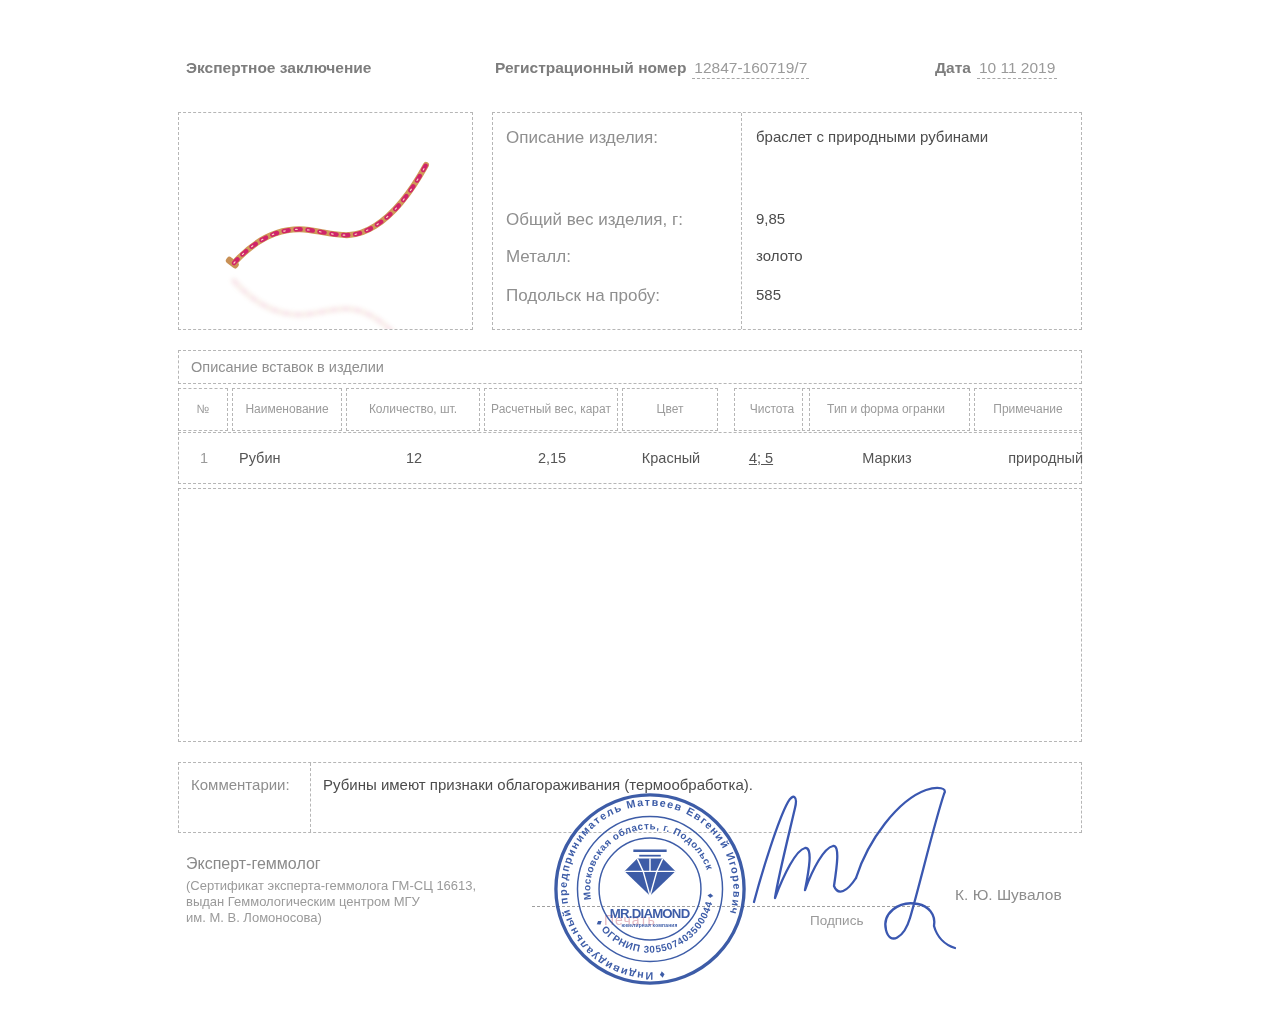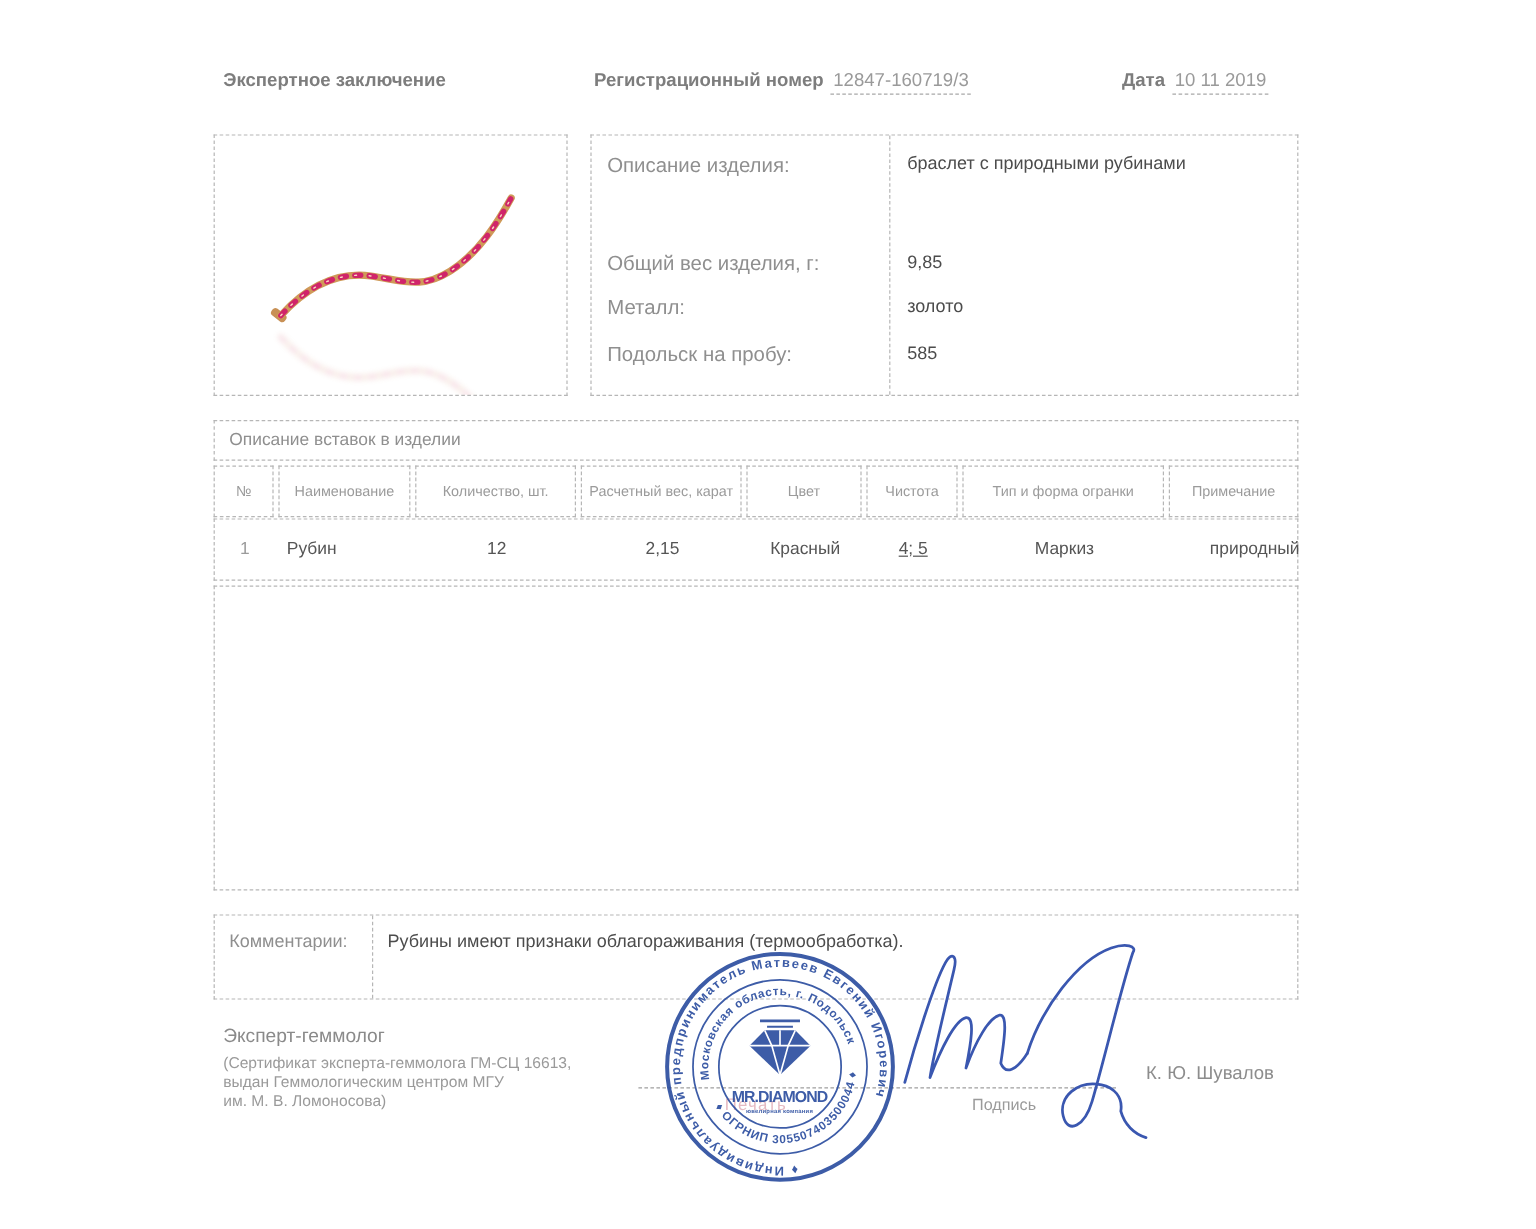--- a/index.html
+++ b/index.html
@@ -26,21 +26,21 @@
   .stamp-ph{color:rgba(208,128,142,0.55);font-size:14px;letter-spacing:1px;}
   svg text{font-family:"Liberation Sans",sans-serif;}
 </style>
 </head>
 <body>
 
 <div class="page">
 
   <div class="abs blabel" style="left:186px;top:59px;">Экспертное заключение</div>
   <div class="abs" style="left:495px;top:59px;white-space:nowrap;">
-    <span class="blabel">Регистрационный номер</span><span class="uval">12847-160719/3</span>
+    <span class="blabel">Регистрационный номер</span><span class="uval">12847-160719/7</span>
   </div>
   <div class="abs" style="left:935px;top:59px;white-space:nowrap;">
     <span class="blabel">Дата</span><span class="uval">10 11 2019</span>
   </div>
 
   <div class="abs dashed" style="left:178px;top:112px;width:295px;height:218px;">
     <svg width="293" height="216" viewBox="0 0 293 216">
       <defs>
         <filter id="blur1">
             <feGaussianBlur stdDeviation="2.2"></feGaussianBlur>
@@ -77,21 +77,21 @@
   <div class="abs dashed" style="left:178px;top:350px;width:904px;height:34px;">
     <div class="sec-title">Описание вставок в изделии</div>
   </div>
 
   <div class="abs" style="left:178px;top:388px;width:904px;height:43px;">
       <div class="hcell" style="left: 0px; width: 50px;">№</div>
       <div class="hcell" style="left: 54px; width: 110px;">Наименование</div>
       <div class="hcell" style="left: 168px; width: 134px;">Количество, шт.</div>
       <div class="hcell" style="left: 306px; width: 134px;">Расчетный вес, карат</div>
       <div class="hcell" style="left: 444px; width: 96px;">Цвет</div>
-      <div class="hcell" style="left: 544px; width: 76px;">Чистота</div>
+      <div class="hcell" style="left: 556px; width: 76px;">Чистота</div>
       <div class="hcell" style="left: 624px; width: 168px;">Тип и форма огранки</div>
       <div class="hcell" style="left: 796px; width: 108px;">Примечание</div>
     </div>
 
   <div class="abs dashed" style="left:178px;top:432px;width:904px;height:52px;">
     <div class="abs" style="left:0;top:0;width:902px;height:50px;">
         <div class="dcell" style="left: 0px; width: 50px; text-align: center; color: rgb(155, 155, 155);">1</div>
         <div class="dcell" style="left: 54px; width: 110px; text-align: left; padding-left: 6px;">Рубин</div>
         <div class="dcell" style="left: 168px; width: 134px; text-align: center;">12</div>
         <div class="dcell" style="left: 306px; width: 134px; text-align: center;">2,15</div>

